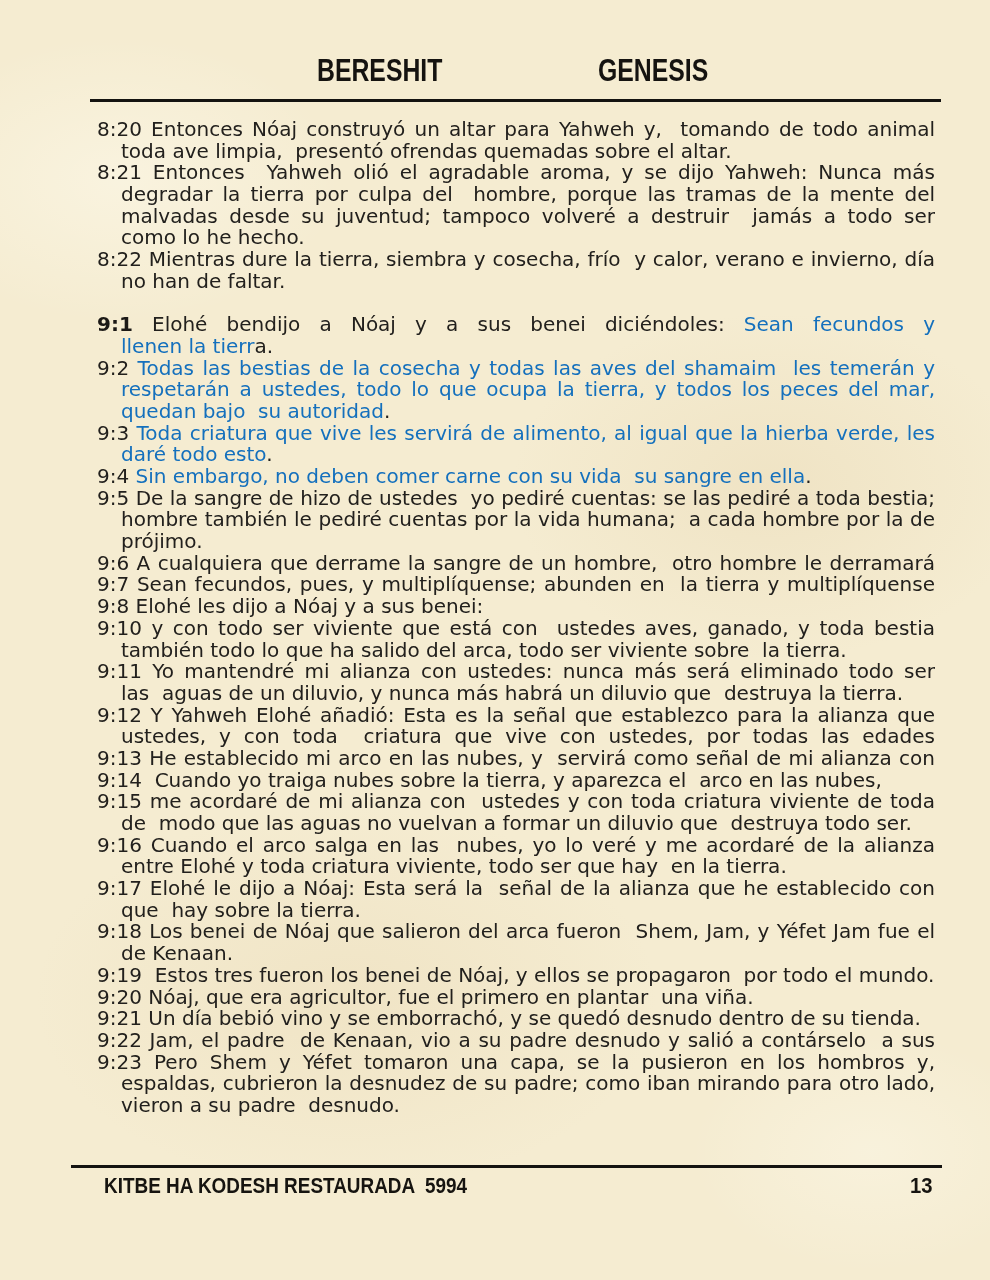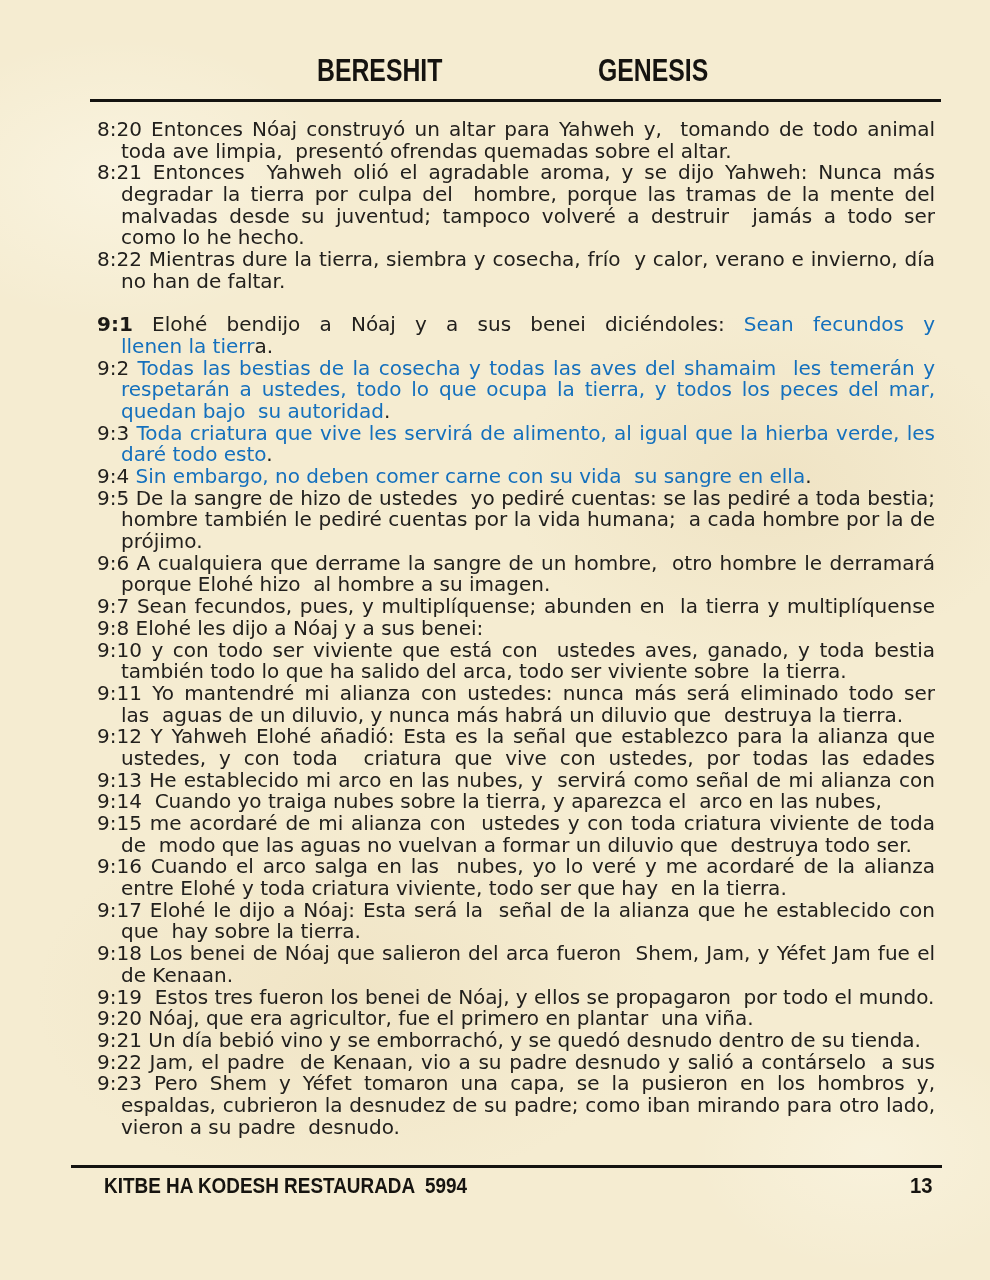--- a/index.html
+++ b/index.html
@@ -89,21 +89,20 @@
     <div class="verse">
       <div class="line"><span class="seg-n">9:4 </span><span class="seg-bb">Sin embargo, no deben comer carne con su vida  su sangre en ella</span><span class="seg-n">.</span></div>
     </div>
     <div class="verse">
       <div class="line just"><span class="seg-n">9:5 De la sangre de hizo de ustedes  yo pediré cuentas: se las pediré a toda bestia; al</span></div>
       <div class="line cont just"><span class="seg-n">hombre también le pediré cuentas por la vida humana;  a cada hombre por la de su</span></div>
       <div class="line cont"><span class="seg-n">prójimo.</span></div>
     </div>
     <div class="verse">
       <div class="line just"><span class="seg-n">9:6 A cualquiera que derrame la sangre de un hombre,  otro hombre le derramará la suya;</span></div>
-      <div class="line cont"><span class="seg-n">porque Elohé hizo  al hombre a su imagen.</span></div>
     </div>
     <div class="verse">
       <div class="line"><span class="seg-n">9:7 Sean fecundos, pues, y multiplíquense; abunden en  la tierra y multiplíquense en ella.</span></div>
     </div>
     <div class="verse">
       <div class="line"><span class="seg-n">9:8 Elohé les dijo a Nóaj y a sus benei:</span></div>
     </div>
     <div class="verse">
       <div class="line just"><span class="seg-n">9:10 y con todo ser viviente que está con  ustedes aves, ganado, y toda bestia salvaje</span></div>
       <div class="line cont"><span class="seg-n">también todo lo que ha salido del arca, todo ser viviente sobre  la tierra.</span></div>

